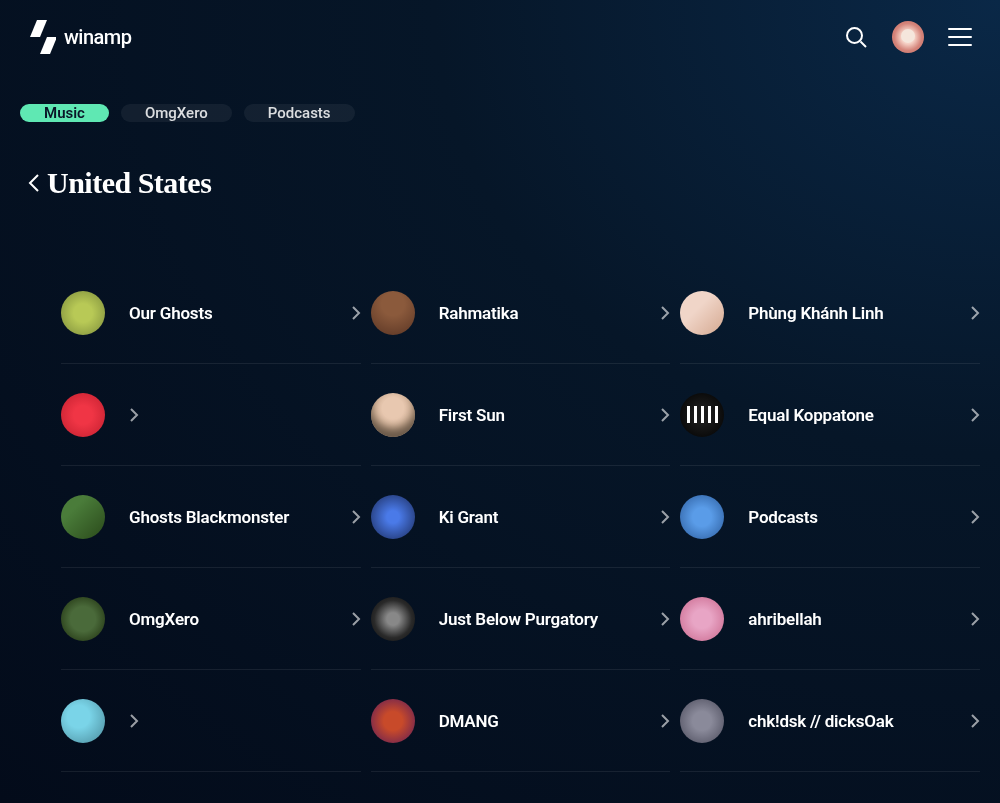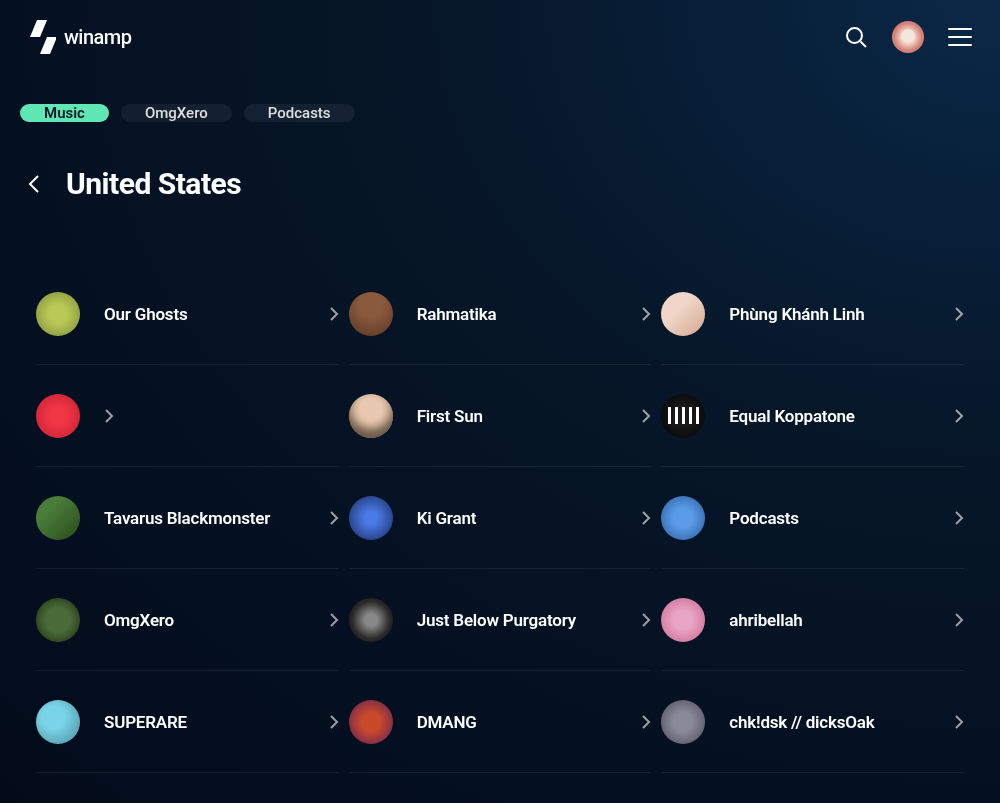--- a/index.html
+++ b/index.html
@@ -94,40 +94,42 @@
       color: rgba(255, 255, 255, 0.85);
     }
     .tab.active {
       background: #5FE8B3;
       color: #0a1628;
       font-weight: 600;
     }
     .title-row {
       display: flex;
       align-items: center;
-      gap: 26px;
+      gap: 7px;
       padding: 0 28px;
       margin-top: 44px;
+      font-family: Liberation Serif, serif;
     }
     .back-btn {
       cursor: pointer;
       display: flex;
       align-items: center;
     }
     .page-title {
       font-size: 30px;
       font-weight: 700;
       letter-spacing: -0.5px;
     }
     .grid {
       display: grid;
       grid-template-columns: repeat(3, 1fr);
       column-gap: 10px;
-      padding: 0 36px;
+      padding: 0 20px;
       margin-top: 62px;
+      margin-left: 41px;
     }
     .artist-row {
       display: flex;
       align-items: center;
       gap: 24px;
       padding: 16px 0;
       border-bottom: 1px solid rgba(255, 255, 255, 0.08);
       cursor: pointer;
       min-height: 102px;
     }
@@ -243,21 +245,21 @@
   </div>
   <div class="artist-row">
     <div class="artist-avatar av-5"></div>
     <div class="artist-name">Equal Koppatone</div>
     <svg class="chevron" width="10" height="16" viewBox="0 0 10 16" fill="none" stroke="#ffffff" stroke-width="2">
         <path d="M2 2 L8 8 L2 14"></path>
       </svg>
   </div>
   <div class="artist-row">
     <div class="artist-avatar av-6"></div>
-    <div class="artist-name">Tavarus Blackmonster</div>
+    <div class="artist-name">Ghosts Blackmonster</div>
     <svg class="chevron" width="10" height="16" viewBox="0 0 10 16" fill="none" stroke="#ffffff" stroke-width="2">
         <path d="M2 2 L8 8 L2 14"></path>
       </svg>
   </div>
   <div class="artist-row">
     <div class="artist-avatar av-7"></div>
     <div class="artist-name">Ki Grant</div>
     <svg class="chevron" width="10" height="16" viewBox="0 0 10 16" fill="none" stroke="#ffffff" stroke-width="2">
         <path d="M2 2 L8 8 L2 14"></path>
       </svg>
@@ -285,21 +287,20 @@
   </div>
   <div class="artist-row">
     <div class="artist-avatar av-11"></div>
     <div class="artist-name">ahribellah</div>
     <svg class="chevron" width="10" height="16" viewBox="0 0 10 16" fill="none" stroke="#ffffff" stroke-width="2">
         <path d="M2 2 L8 8 L2 14"></path>
       </svg>
   </div>
   <div class="artist-row">
     <div class="artist-avatar av-12"></div>
-    <div class="artist-name">SUPERARE</div>
     <svg class="chevron" width="10" height="16" viewBox="0 0 10 16" fill="none" stroke="#ffffff" stroke-width="2">
         <path d="M2 2 L8 8 L2 14"></path>
       </svg>
   </div>
   <div class="artist-row">
     <div class="artist-avatar av-13"></div>
     <div class="artist-name">DMANG</div>
     <svg class="chevron" width="10" height="16" viewBox="0 0 10 16" fill="none" stroke="#ffffff" stroke-width="2">
         <path d="M2 2 L8 8 L2 14"></path>
       </svg>

